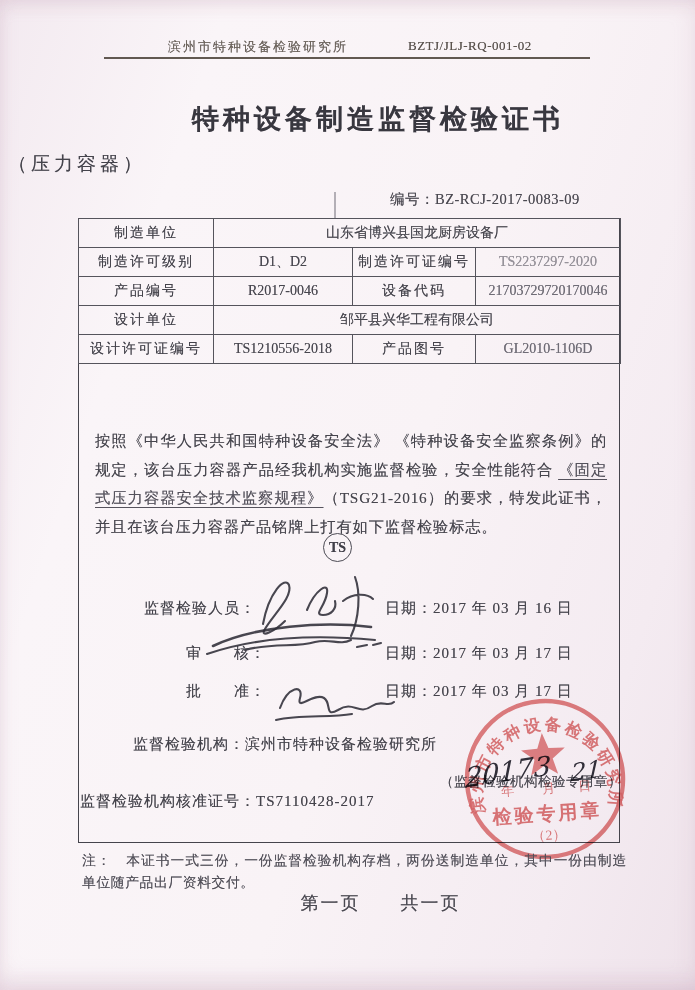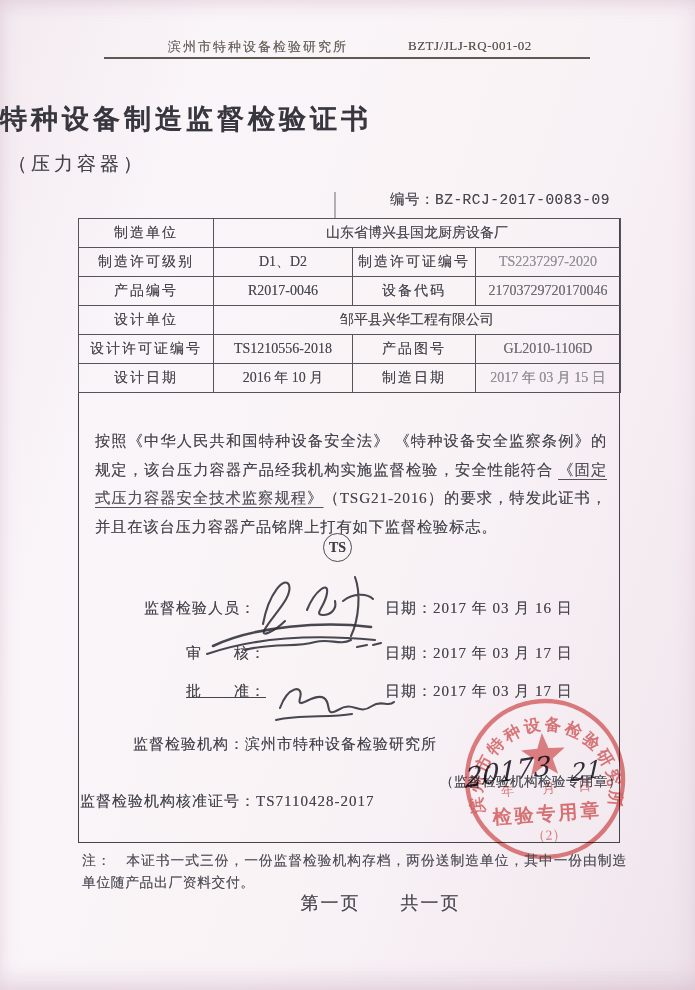--- a/index.html
+++ b/index.html
@@ -11,43 +11,43 @@
     color:#3d3c44;
     padding-left:15px;
   }
   .abs{position:absolute;}
   .soft{text-shadow:0 0 .5px rgba(60,58,70,.55);}
   
   .hdr-org{left:168px;top:38px;font-size:13px;color:#6a6158;letter-spacing:2px;}
   .hdr-code{left:408px;top:38px;font-size:13px;color:#59514a;letter-spacing:.5px;font-family:"Liberation Serif",serif;}
   .hdr-line{left:104px;top:57px;width:486px;height:2px;background:#463d34;opacity:.85;}
   
-  .title{left:0;top:101px;width:564px;text-align:left;font-size:27px;font-weight:bold;letter-spacing:4px;color:#38373f;}
+  .title{left:0;top:101px;width:564px;text-align:right;font-size:27px;font-weight:bold;letter-spacing:4px;color:#38373f;}
   .subtitle{left:8px;top:151px;width:695px;text-align:left;font-size:19px;letter-spacing:4px;color:#45444c;}
-  .certno{left:390px;top:190px;font-size:14.5px;letter-spacing:.5px;color:#4a4850;font-family:Liberation Mono, monospace;}
+  .certno{left:390px;top:190px;font-size:14.5px;letter-spacing:.5px;color:#4a4850;}
   .crease{left:334px;top:192px;width:2px;height:26px;background:rgba(110,105,118,.5);}
   
   .docbox{left:78px;top:218px;width:542px;height:625px;border:1.6px solid #45444c;box-sizing:border-box;}
   table.grid{border-collapse:collapse;table-layout:fixed;width:542px;position:absolute;left:78px;top:218px;}
   table.grid td{border:1px solid #55545c;height:28px;text-align:center;font-size:14px;color:#47464e;padding:0 2px;overflow:hidden;white-space:nowrap;}
   table.grid td.lab{letter-spacing:2px;color:#44434b;}
   table.grid td.faded{color:#97939b;}
   table.grid td.dim{color:#6f6c76;}
   col.c1{width:135px;}col.c2{width:139px;}col.c3{width:123px;}col.c4{width:145px;}
   
   .stmt{left:95px;top:427px;width:512px;font-size:15.3px;line-height:28.5px;letter-spacing:.8px;color:#46454d;text-align:justify;}
   .stmt .ul{text-decoration:underline;text-underline-offset:4px;color:#55525c;}
   
   .tsmark{left:323px;top:533px;width:27px;height:27px;border:1.6px solid #4c4b54;border-radius:50%;
     display:flex;align-items:center;justify-content:center;font-size:14px;color:#403f48;letter-spacing:0;font-weight:bold;}
   
   .sigrow{font-size:15px;letter-spacing:1px;color:#45444c;}
   .r1l{left:144px;top:599px;}   .r1d{left:385px;top:599px;}
   .r2l{left:186px;top:644px;}   .r2d{left:385px;top:644px;}
-  .r3l{left:186px;top:682px;text-decoration:underline;}   .r3d{left:385px;top:682px;}
+  .r3l{left:186px;top:682px;}   .r3d{left:385px;top:682px;}
   .ink{stroke:#2f2e38;stroke-width:2.1;fill:none;stroke-linecap:round;stroke-linejoin:round;opacity:.88;}
   
   .agency{left:133px;top:735px;font-size:15px;letter-spacing:1px;color:#44434b;}
   .sealnote{left:440px;top:737px;font-size:13.5px;letter-spacing:.5px;color:#4c4a52;margin-top:36px;}
   .approval{left:80px;top:792px;font-size:15px;letter-spacing:1px;color:#44434b;}
   
   .stamp{left:460px;top:694px;width:170px;height:170px;mix-blend-mode:multiply;opacity:.9;transform:rotate(-4deg);}
   .stamp svg{position:absolute;left:0;top:0;}
   .hw{position:absolute;font-family:"DejaVu Serif",serif;font-style:italic;color:#33323c;mix-blend-mode:multiply;}
   .hwY{left:465px;top:757px;font-size:27px;transform:rotate(-9deg) skewX(-10deg);}
@@ -100,26 +100,20 @@
     <tr>
           <td class="lab">设计单位</td>
           <td colspan="3">邹平县兴华工程有限公司</td>
         </tr>
     <tr>
           <td class="lab">设计许可证编号</td>
           <td>TS1210556-2018</td>
           <td class="lab">产品图号</td>
           <td class="dim">GL2010-1106D</td>
         </tr>
-    <tr>
-          <td class="lab">设计日期</td>
-          <td>2016 年 10 月</td>
-          <td class="lab">制造日期</td>
-          <td class="faded">2017 年 03 月 15 日</td>
-        </tr>
   </tbody>
     </table>
 
   <div class="abs stmt soft">
     <span>按照《中华人民共和国特种设备安全法》 《特种设备安全监察条例》的规定，该台压力容器产品经我机构实施监督检验，安全性能符合 </span><span class="ul">《固定式压力容器安全技术监察规程》</span><span>（TSG21-2016）的要求，特发此证书，并且在该台压力容器产品铭牌上打有如下监督检验标志。</span>
   </div>
 
   <div class="abs tsmark soft">TS</div>
 
   <div class="abs sigrow r1l soft">监督检验人员：</div>

